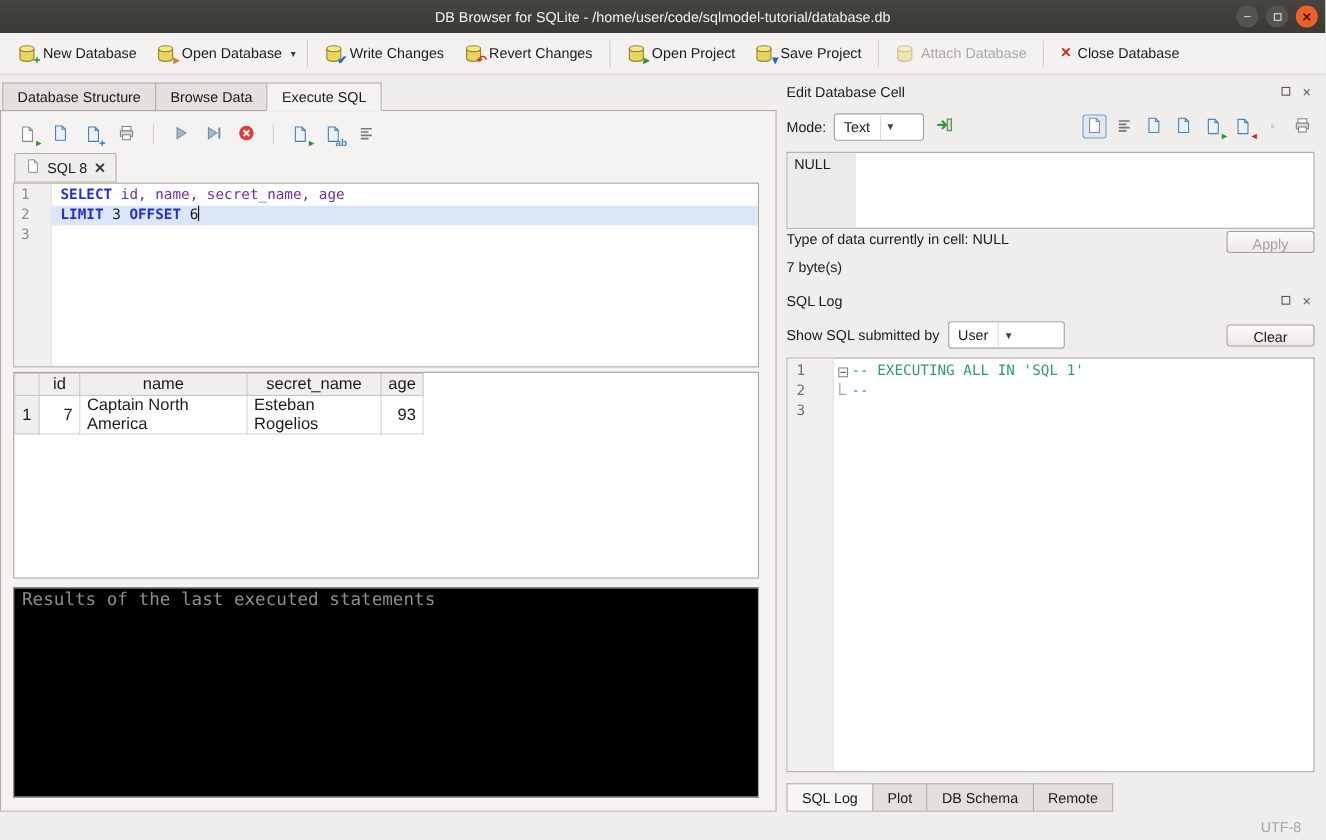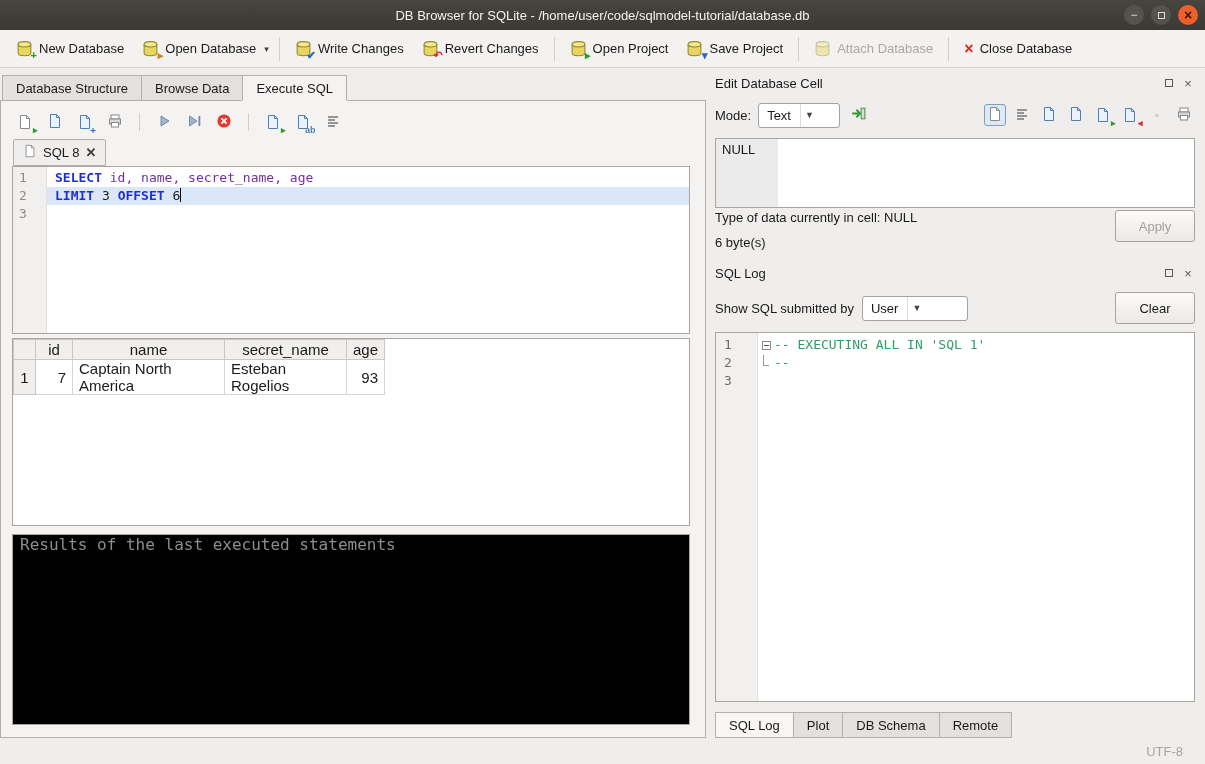--- a/index.html
+++ b/index.html
@@ -66,21 +66,21 @@
 .float-glyph{width:8px;height:8px;border:1px solid #5a5856;display:block}
 .mode-row{height:34px;display:flex;align-items:center;gap:7px;flex:none}
 .combo{height:25px;background:#fff;border:1px solid #a5a29e;border-radius:3px;display:inline-flex;align-items:center;padding-left:8px}
 .combo-arrow{width:18px;align-self:stretch;display:flex;align-items:center;justify-content:center;color:#444;font-size:9px;border-left:1px solid #dddbd8;margin-left:9px}
 .mode-icons{margin-left:auto;display:flex;align-items:center;gap:5px}
 .cell-box{height:70px;flex:none;border:1px solid #a9a6a2;background:#fff;display:flex;margin-top:6px}
 .cell-gutter{width:62px;flex:none;background:#ebebeb;padding:3px 0 0 6px}
 .info-row{display:flex;margin-top:2px;flex:none;align-items:flex-start}
 .info-col{flex:1}
 .size-line{margin-top:10px}
-.btn{min-width:80px;height:32px;background:linear-gradient(#fcfbfa,#ebe9e6);border:1px solid #a5a29e;border-radius:3px;display:flex;align-items:center;justify-content:center;padding:0 12px}
+.btn{min-width:80px;height:20px;background:linear-gradient(#fcfbfa,#ebe9e6);border:1px solid #a5a29e;border-radius:3px;display:flex;align-items:flex-end;justify-content:center;padding:0 12px}
 .btn.disabled{color:#a3a19d}
 .loghdr{margin-top:16px}
 .filter-row{display:flex;align-items:center;gap:8px;margin-top:4px;flex:none}
 .filter-row .btn{margin-left:auto}
 
 .log-box{flex:1;border:1px solid #a9a6a2;background:#fff;margin-top:8px;display:flex;font-family:"DejaVu Sans Mono",monospace;font-size:13px;min-height:0}
 .log-gutter{width:42px;flex:none;background:#f1f0ee;border-right:1px solid #e3e1df;color:#6e6e6e;padding:3px 0 0 8px;line-height:18px}
 .log-code{flex:1;padding-top:3px;min-width:0}
 .log-line{height:18px;line-height:18px;display:flex;align-items:center;white-space:pre}
 .fold-col{width:16px;flex:none;display:flex;align-items:center;justify-content:center}
@@ -400,21 +400,21 @@
 
       <div class="cell-box">
         <div class="cell-gutter">
           <span>NULL</span>
         </div>
       </div>
 
       <div class="info-row">
         <div class="info-col">
           <div>Type of data currently in cell: NULL</div>
-          <div class="size-line">6 byte(s)</div>
+          <div class="size-line">7 byte(s)</div>
         </div>
         <div class="btn disabled">
             <span>Apply</span>
           </div>
       </div>
 
       <div class="dock-header loghdr">
         <span class="dock-title">SQL Log</span>
         <span class="dock-btn">
             <span class="float-glyph"></span>

